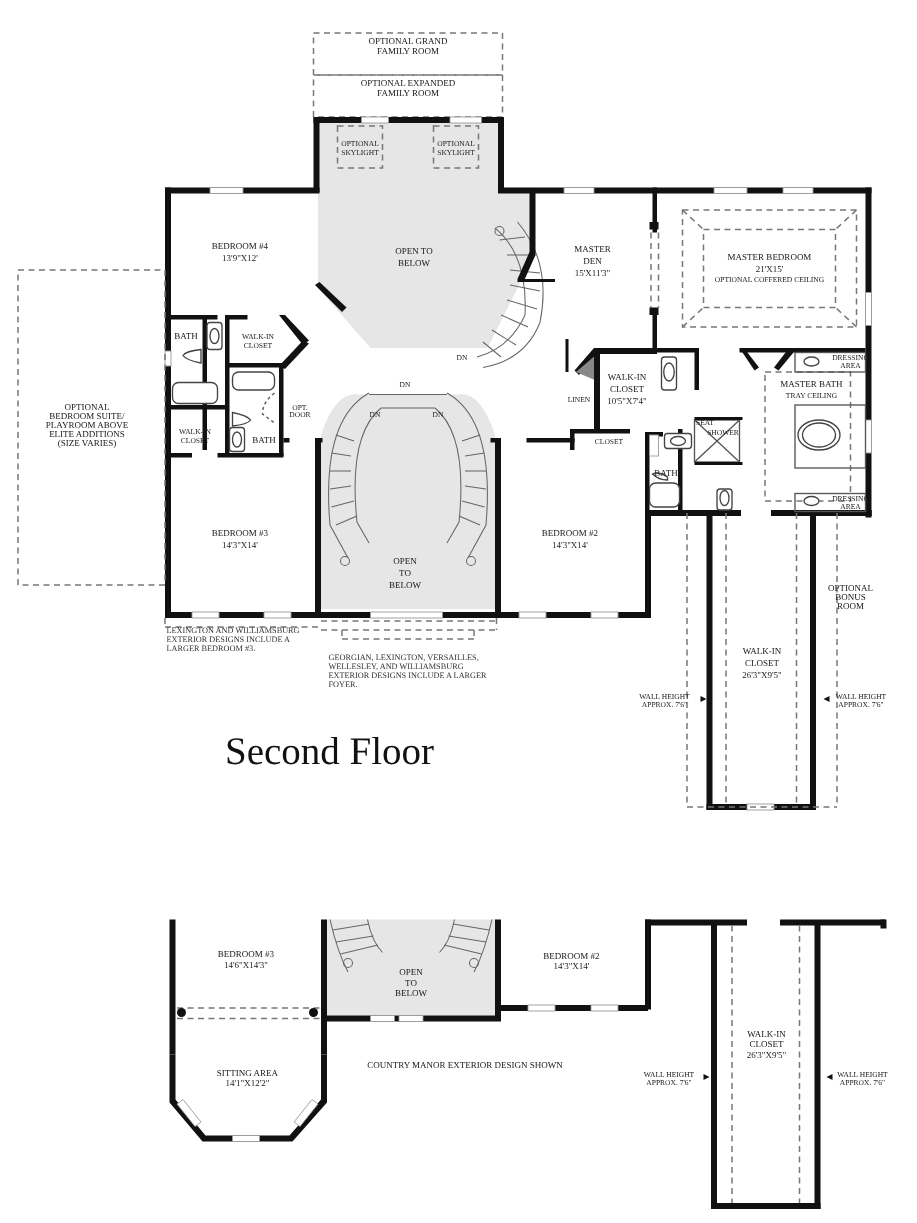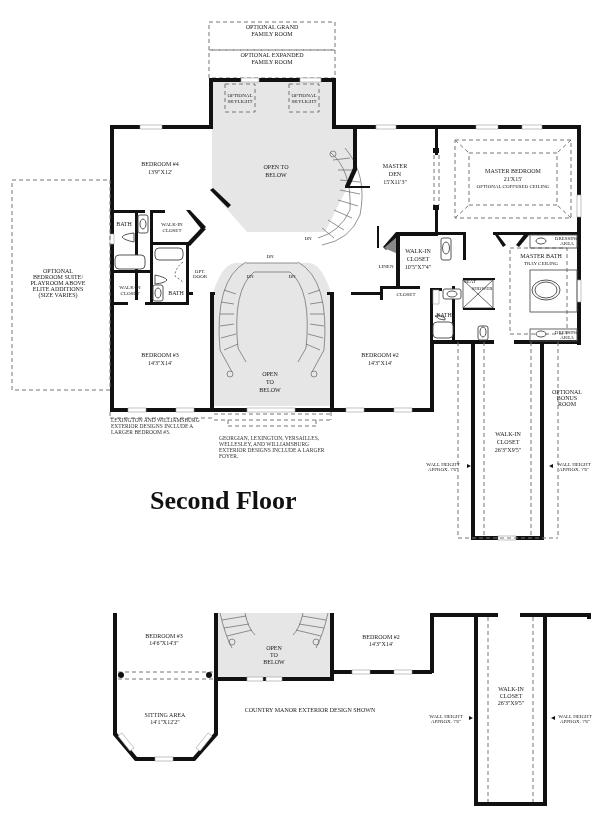--- a/index.html
+++ b/index.html
@@ -9,21 +9,21 @@
   .floor-open { fill: #e6e6e6; }
   .dash { fill: none; stroke: #777; stroke-width: 1; stroke-dasharray: 4 3; }
   .thin { fill: none; stroke: #555; stroke-width: 0.9; }
   .fix { fill: #fff; stroke: #444; stroke-width: 0.9; }
   .win { fill: #fff; stroke: #999; stroke-width: 0.6; }
   .stair { fill: none; stroke: #666; stroke-width: 0.7; }
   .lbl { font-family: "Liberation Serif", serif; fill: #222; text-anchor: middle; }
   .lbl-sm { font-size: 6px; }
   .lbl-xs { font-size: 5px; }
   .note { font-family: "Liberation Serif", serif; fill: #333; font-size: 5.5px; text-anchor: start; }
-  .title { position: absolute; left: 150px; top: 486px; font-family: "Liberation Serif", serif; font-weight: bold; font-size: 26px; color: #111; text-align: right; }
+  .title { position: absolute; left: 150px; top: 486px; font-family: "Liberation Serif", serif; font-weight: normal; font-size: 26px; color: #111; text-align: right; }
 </style>
 </head>
 <body>
 
 <svg id="plan" viewBox="0 0 611 815" xmlns="http://www.w3.org/2000/svg">
 
   <g>
 
     <g>
       <rect class="dash" x="209" y="22" width="126" height="28"></rect>

